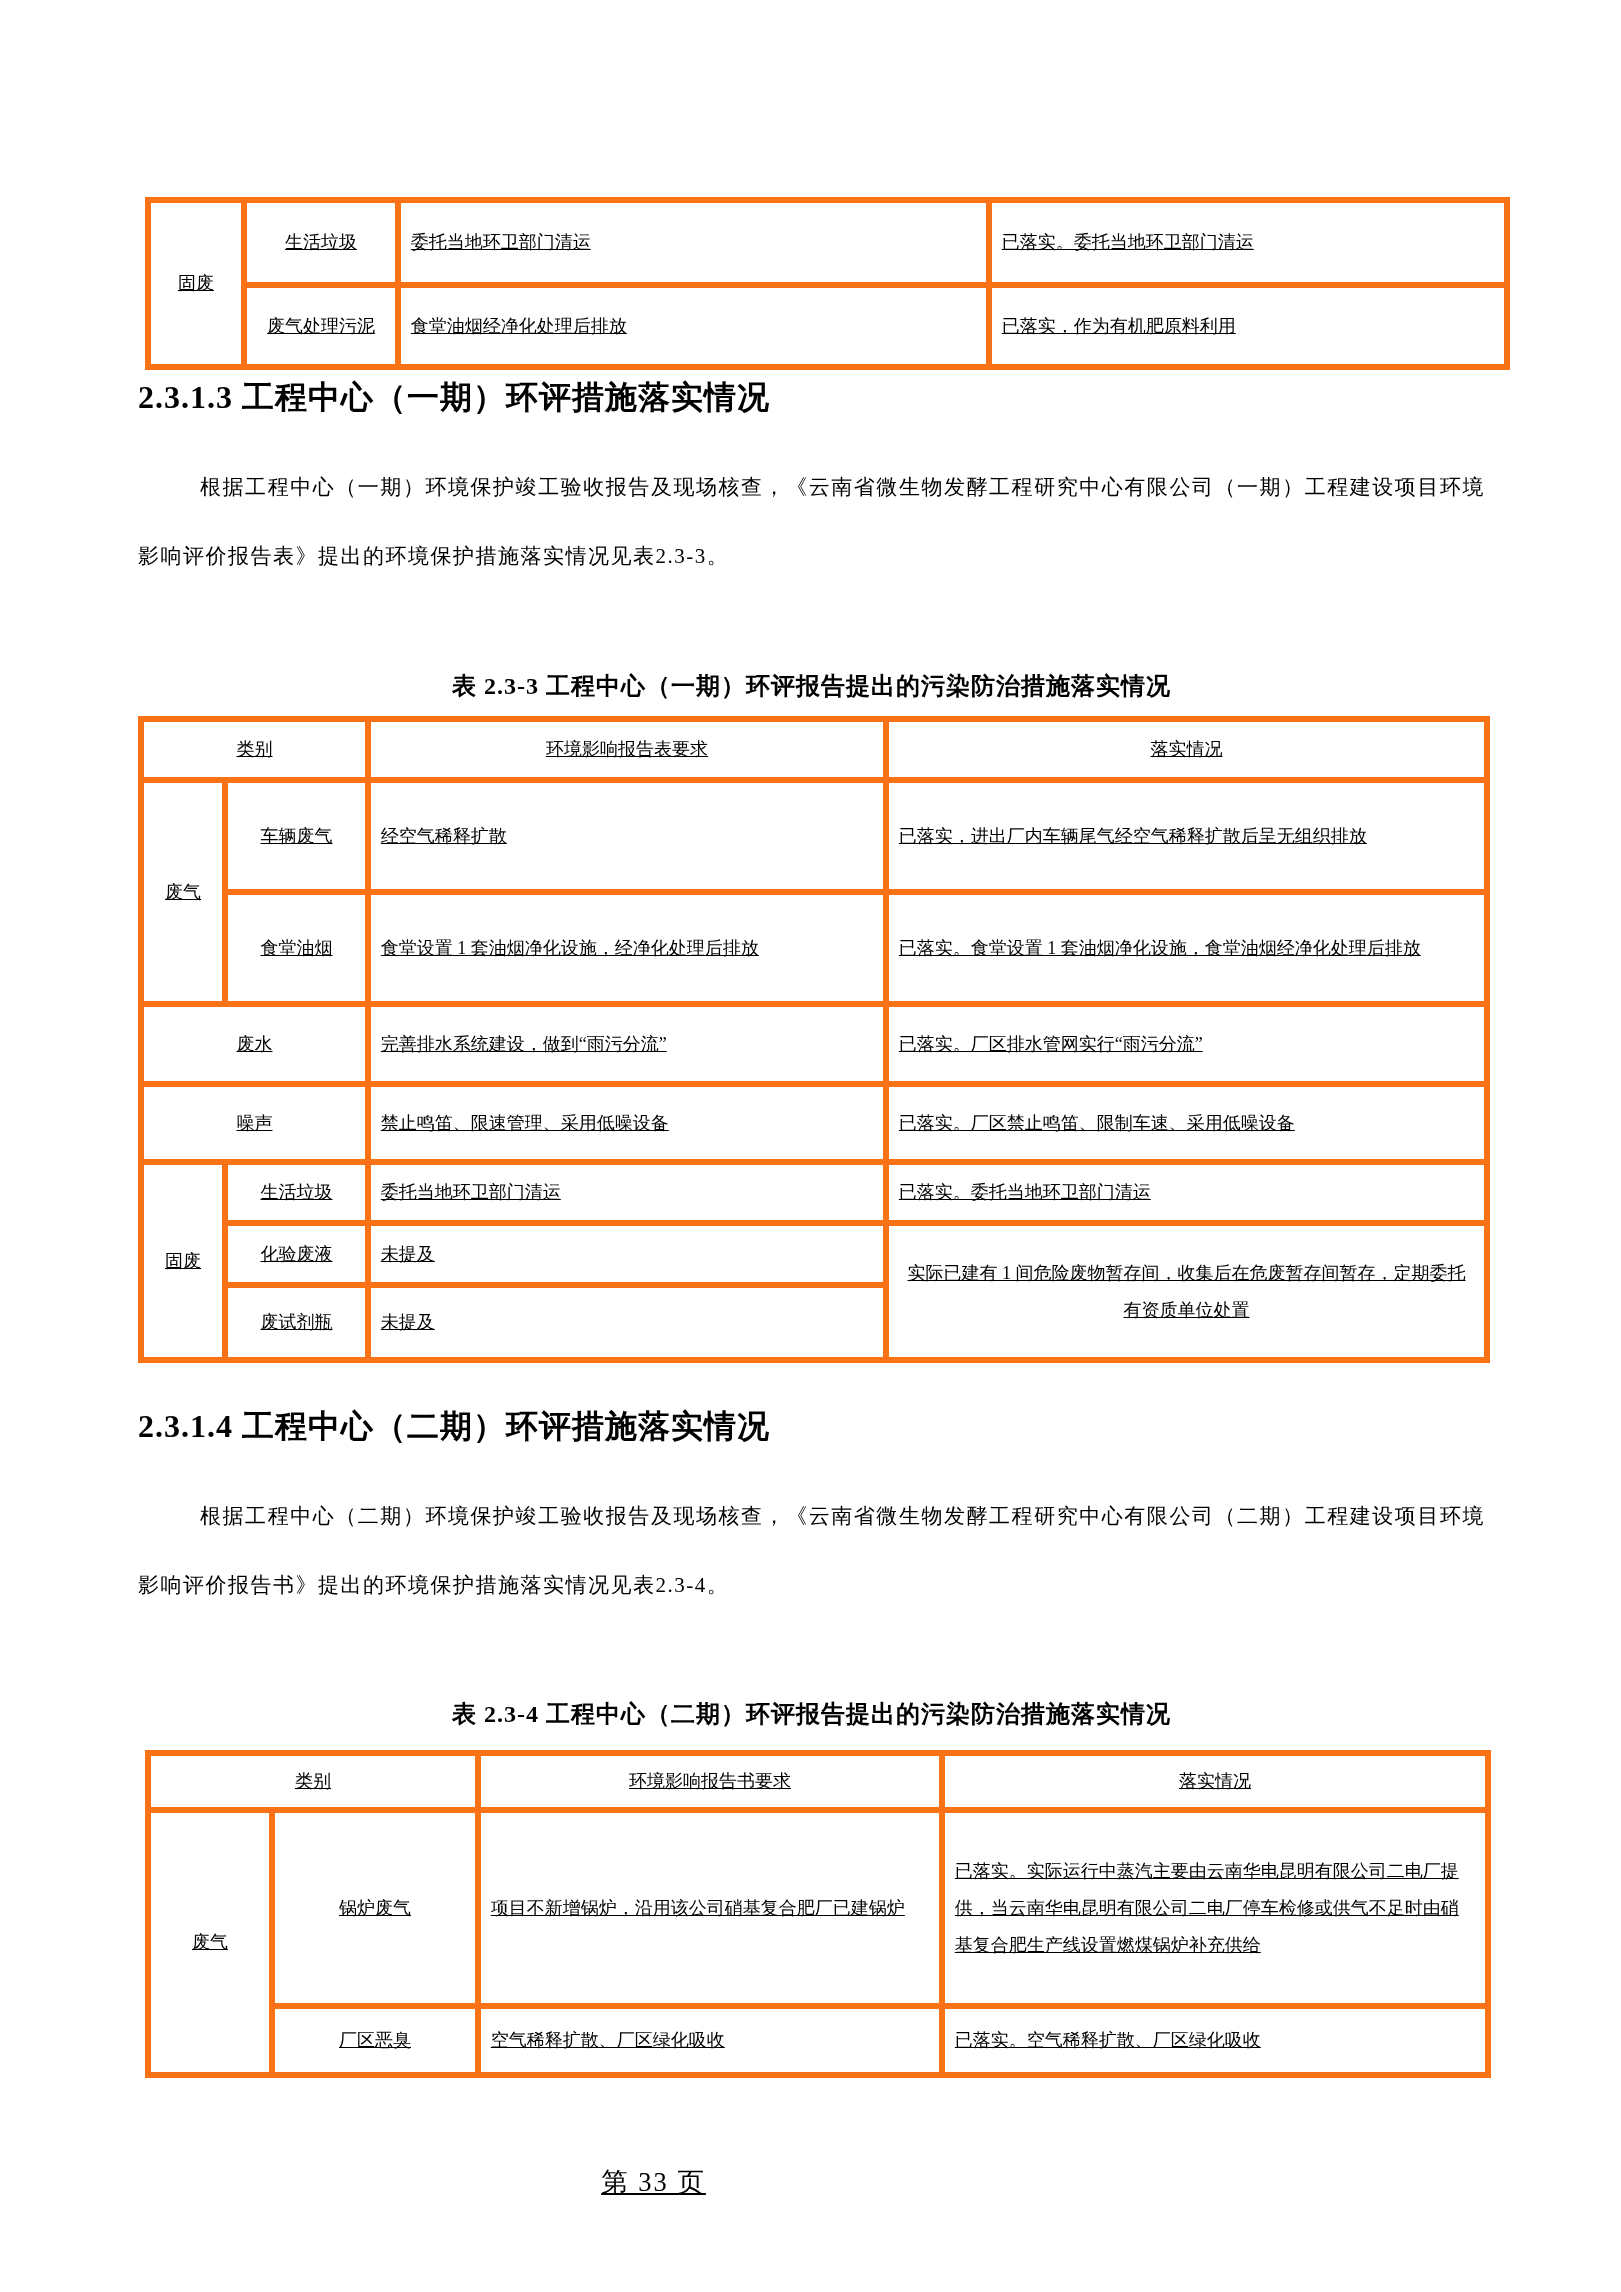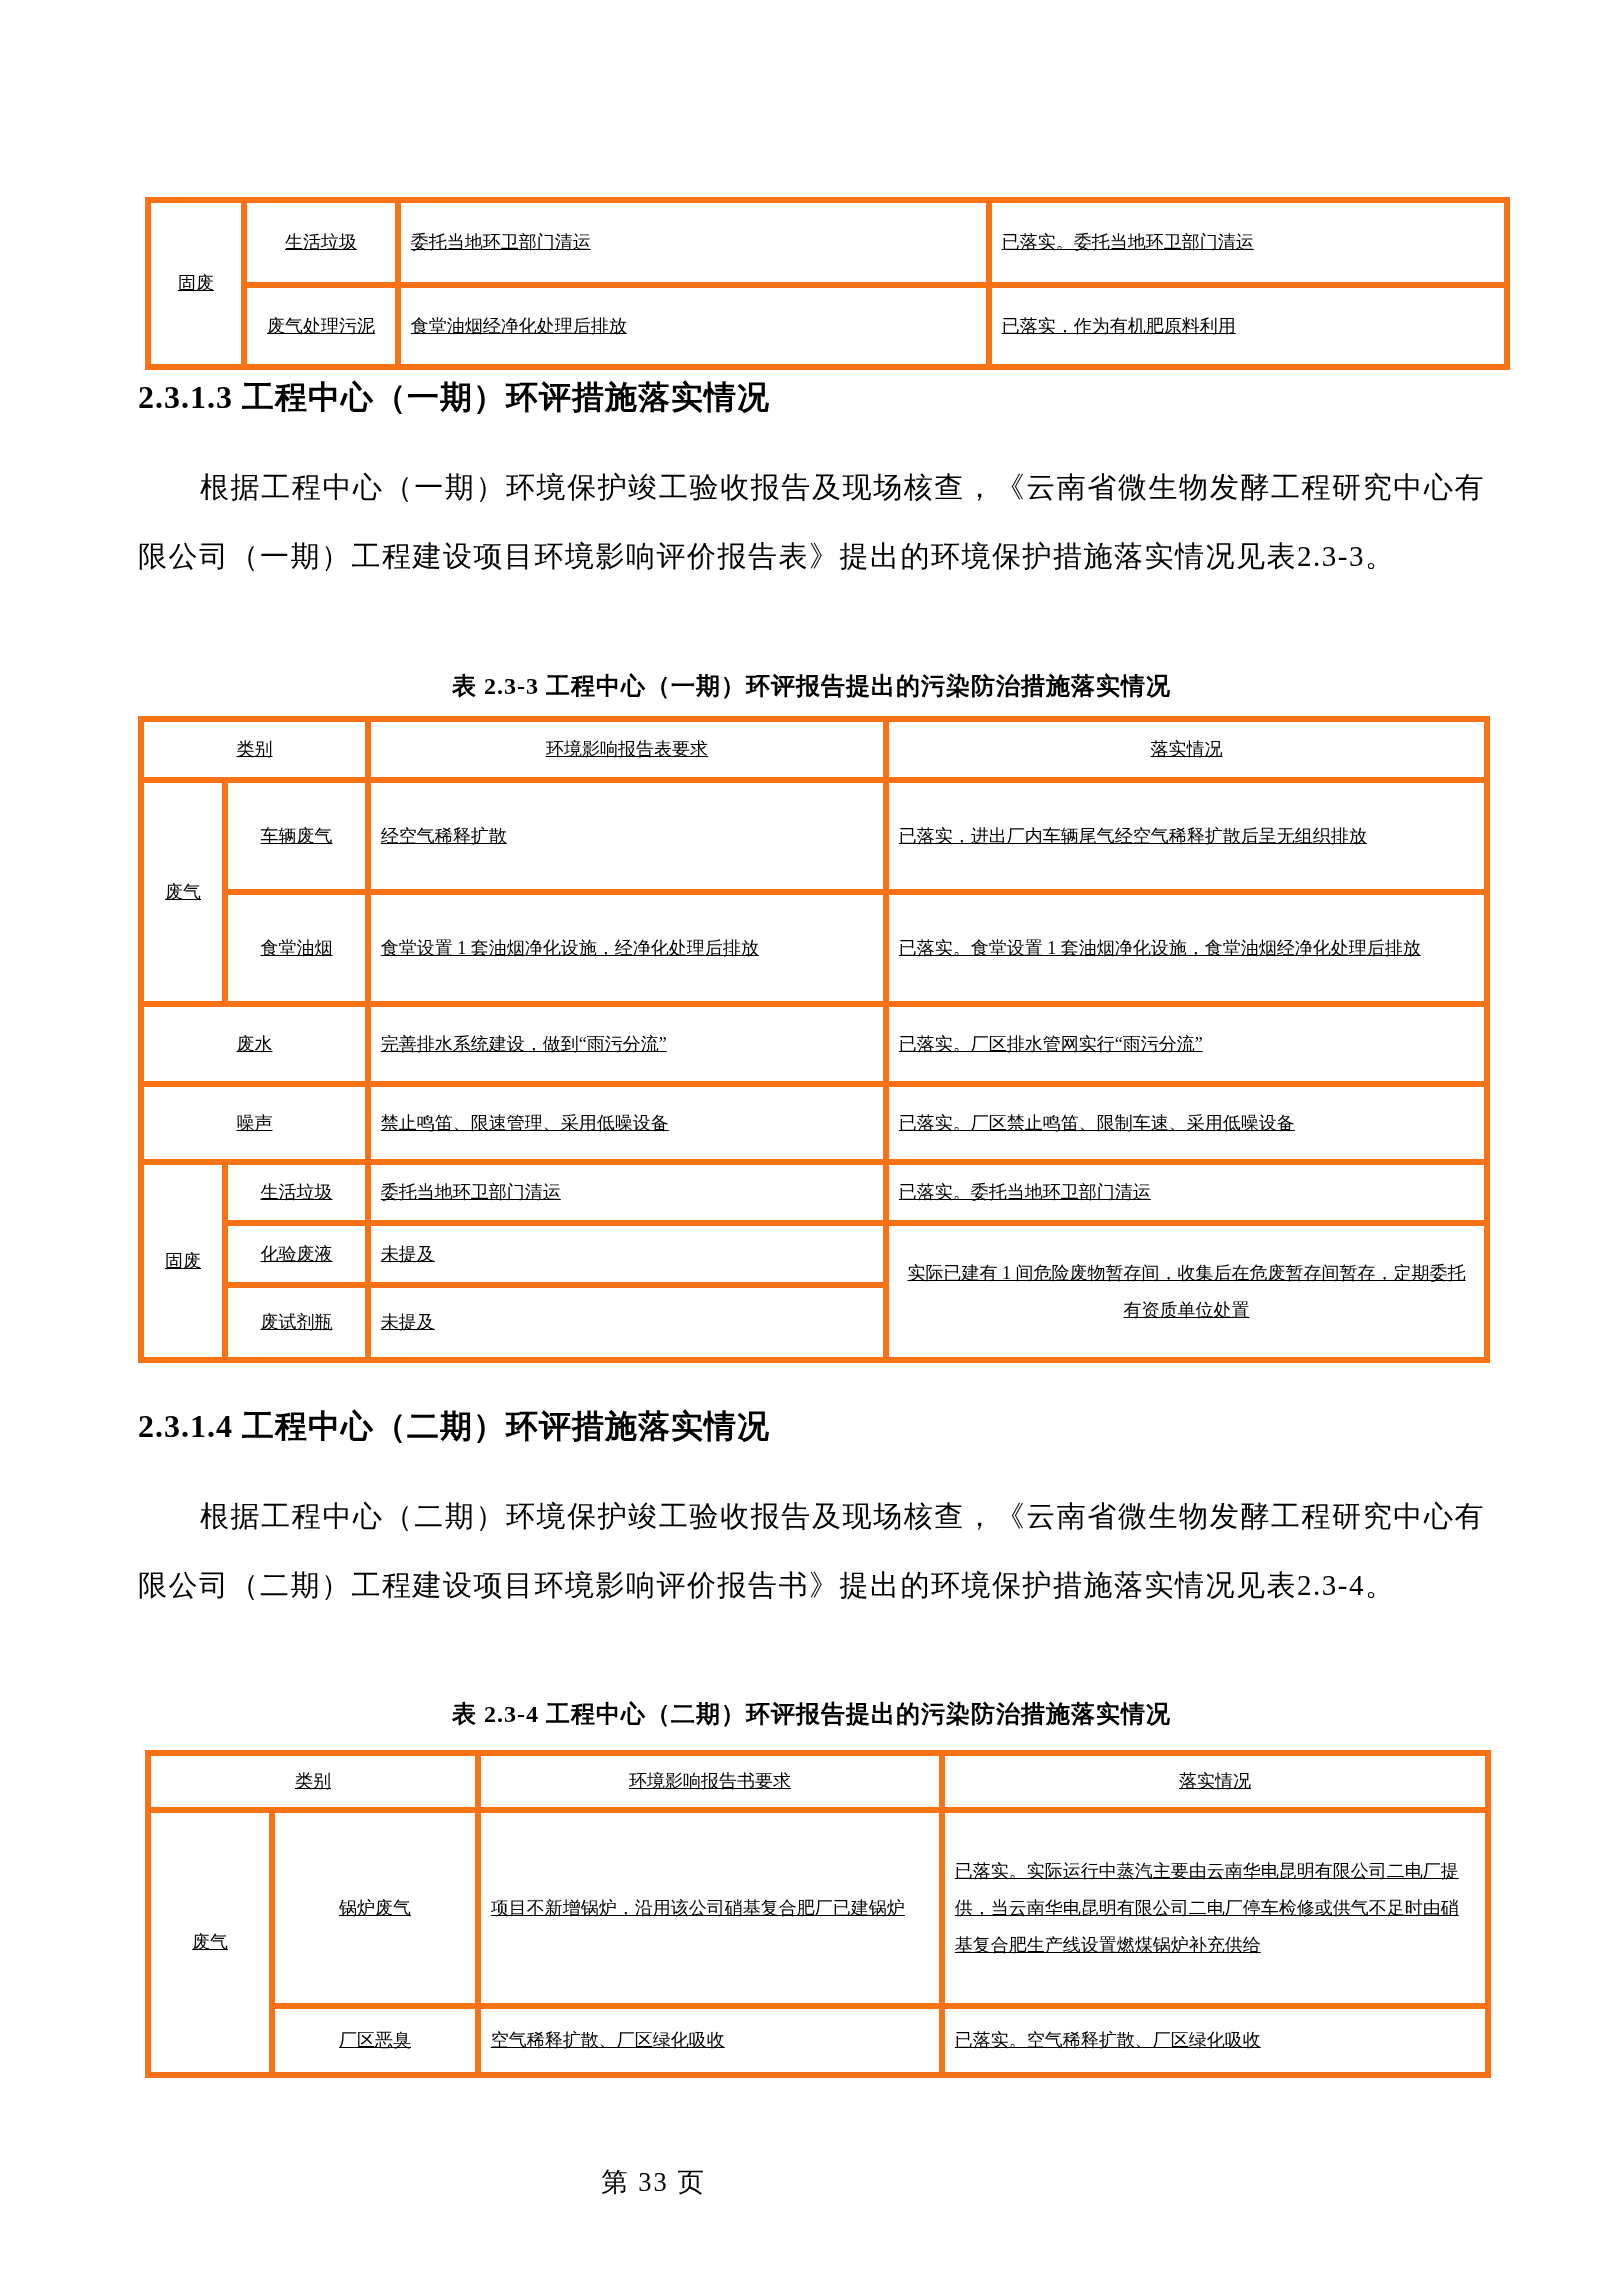--- a/index.html
+++ b/index.html
@@ -6,21 +6,21 @@
   body{
     width:1621px;height:2293px;background:#ffffff;color:#000000;
     font-family:"Liberation Serif","DejaVu Serif",serif;
     position:relative;overflow:hidden;
   }
   .abs{position:absolute;}
   .heading{
     font-size:32px;font-weight:bold;letter-spacing:1px;white-space:nowrap;
   }
   .para{
-    font-size:29px;line-height:69px;text-align:justify;text-justify:inter-ideograph;
+    font-size:21px;line-height:69px;text-align:justify;text-justify:inter-ideograph;
     text-indent:62px;letter-spacing:1.5px;
   }
   .caption{
     font-size:24px;font-weight:bold;text-align:center;letter-spacing:1px;
   }
   table.doc-table{
     border-collapse:collapse;table-layout:fixed;position:absolute;
   }
   table.doc-table td{
     border:6px solid #f97316;font-size:18px;line-height:37px;
@@ -139,14 +139,14 @@
     <td class="l">已落实。实际运行中蒸汽主要由云南华电昆明有限公司二电厂提供，当云南华电昆明有限公司二电厂停车检修或供气不足时由硝基复合肥生产线设置燃煤锅炉补充供给</td>
   </tr>
   <tr style="height:69px">
     <td class="c">厂区恶臭</td>
     <td class="l">空气稀释扩散、厂区绿化吸收</td>
     <td class="l">已落实。空气稀释扩散、厂区绿化吸收</td>
   </tr>
 </tbody>
   </table>
 
-<div class="abs footer" style="left:0;top:2164px;width:1307px;">第 33 页</div>
+<div class="abs footer" style="left:0;top:2164px;width:1307px;text-decoration:underline;">第 33 页</div>
 
 
 </body></html>

